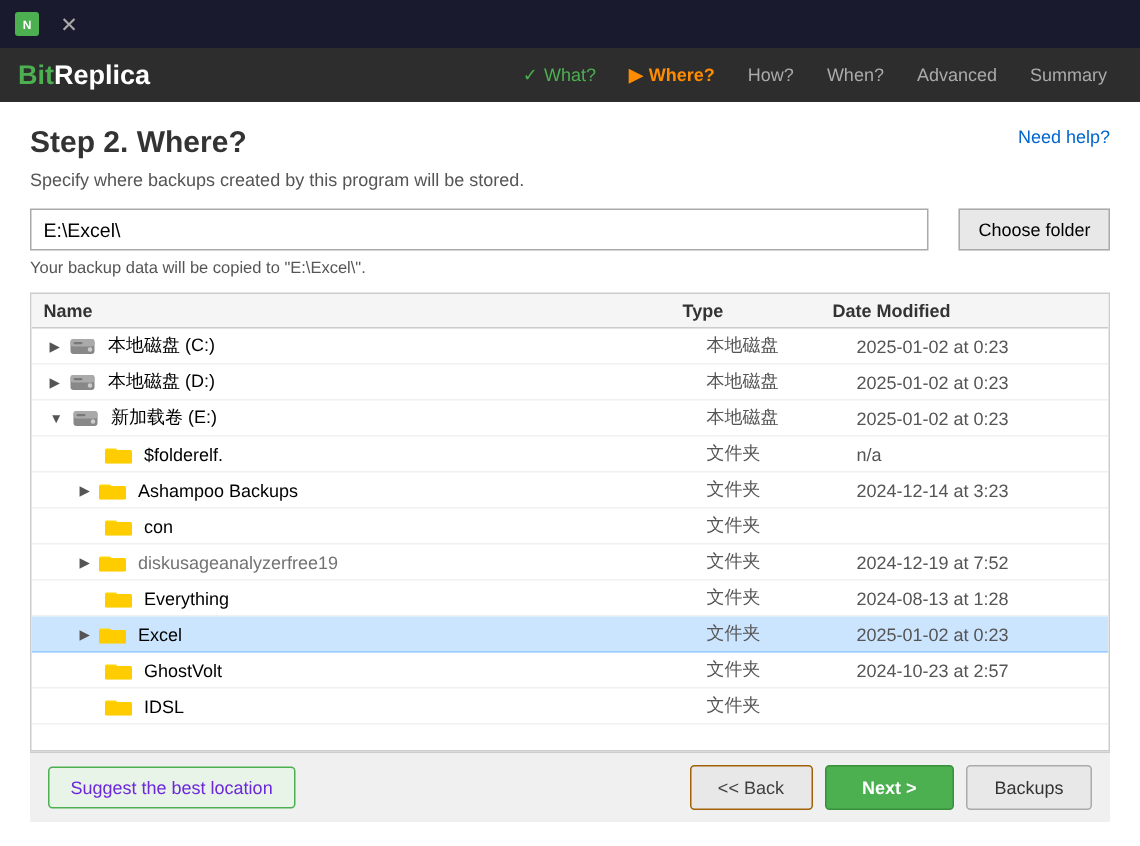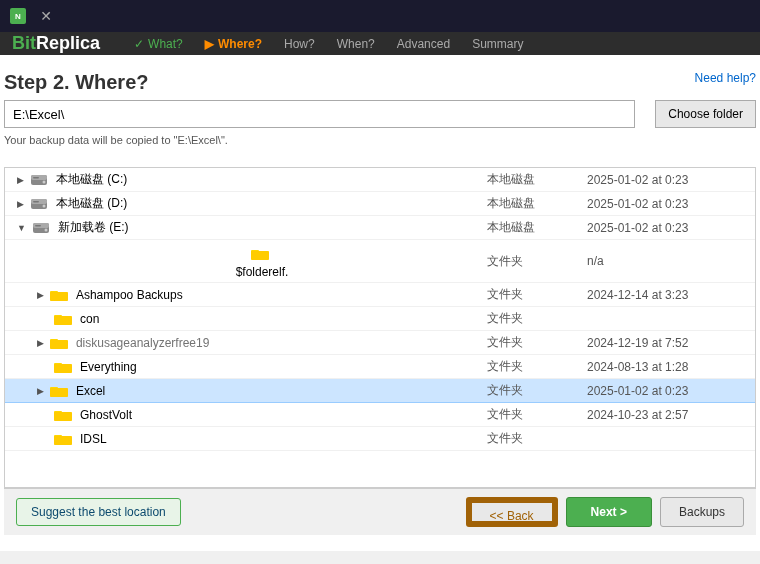--- a/index.html
+++ b/index.html
@@ -23,25 +23,26 @@
     }
     .title-bar-title { flex: 1; font-size: 12px; }
     .title-bar-close {
       width: 24px; height: 24px;
       display: flex; align-items: center; justify-content: center;
       cursor: pointer; font-size: 14px; color: #aaa;
     }
 
     .nav-bar {
       background: #2d2d2d;
-      height: 23px;
+      height: 36px;
       display: flex;
       align-items: center;
       padding: 0 12px;
       gap: 0;
+      justify-content: space-between;
     }
     .nav-logo {
       font-size: 18px;
       font-weight: bold;
       color: #4CAF50;
       margin-right: 24px;
     }
     .nav-logo span { color: white; }
     .nav-steps { display: flex; gap: 2px; align-items: center; }
     .nav-step {
@@ -51,21 +52,21 @@
       cursor: pointer;
       display: flex; align-items: center; gap: 4px;
       border-radius: 3px;
     }
     .nav-step.current { color: #ff8c00; font-weight: bold; }
     .nav-step.done { color: #4CAF50; }
 
     .content {
       background: white;
       margin: 0;
-      padding: 16px 4px;
+      padding: 16px 20px;
       height: calc(564px - 32px - 36px);
       display: flex;
       flex-direction: column;
     }
 
     .step-header { display: flex; justify-content: space-between; align-items: flex-start; margin-bottom: 6px; }
     .step-title { font-size: 20px; font-weight: bold; color: #333; }
     .need-help { color: #0066cc; font-size: 12px; text-decoration: none; cursor: pointer; }
     .step-desc { font-size: 12px; color: #555; margin-bottom: 12px; }
 
@@ -81,21 +82,21 @@
     .choose-btn {
       padding: 4px 12px;
       background: #e8e8e8;
       border: 1px solid #aaa;
       font-size: 12px;
       cursor: pointer;
       height: 28px;
       white-space: nowrap;
     }
 
-    .backup-info { font-size: 11px; color: #555; margin-bottom: 21px; }
+    .backup-info { font-size: 11px; color: #555; margin-bottom: 10px; }
 
     .file-table { flex: 1; border: 1px solid #ccc; overflow: hidden; display: flex; flex-direction: column; }
     .file-table-header {
       display: grid;
       grid-template-columns: 1fr 100px 160px 16px;
       background: #f5f5f5;
       border-bottom: 1px solid #ccc;
       padding: 4px 8px;
       font-size: 12px;
       font-weight: bold;
@@ -121,37 +122,37 @@
       padding: 8px 12px;
       display: flex;
       align-items: center;
       border-top: 1px solid #ccc;
       gap: 8px;
     }
     .suggest-btn {
       padding: 6px 14px;
       background: #e8f4e8;
       border: 1px solid #4CAF50;
-      color: #0c4a6e;
+      color: #6d28d9;
       font-size: 12px;
       cursor: pointer;
       border-radius: 3px;
     }
     .spacer { flex: 1; }
     .back-btn, .next-btn, .cancel-btn {
       padding: 6px 18px;
       font-size: 12px;
       cursor: pointer;
       border-radius: 3px;
       height: 30px;
     }
     .back-btn {
       background: #e8e8e8;
-      border: 6px solid #a16207;
-      color: #a16207;
+      border: 1px solid #a16207;
+      color: #404040;
     }
     .next-btn {
       background: #4CAF50;
       border: 1px solid #3a8f3a;
       color: white;
       font-weight: bold;
       padding: 6px 24px;
     }
     .cancel-btn {
       background: #e8e8e8;
@@ -198,29 +199,36 @@
       <span>Summary</span>
     </div>
   </div>
 </div>
 
 <div class="content">
   <div class="step-header">
     <div class="step-title">Step 2. Where?</div>
     <a class="need-help">Need help?</a>
   </div>
+  <div class="step-desc">Specify where backups created by this program will be stored.</div>
 
   <div class="path-row">
     <input class="path-input" type="text" value="E:\Excel\" style="">
     <button class="choose-btn">Choose folder</button>
   </div>
 
   <div class="backup-info">Your backup data will be copied to "E:\Excel\".</div>
 
   <div class="file-table">
+    <div class="file-table-header">
+      <div>Name</div>
+      <div>Type</div>
+      <div>Date Modified</div>
+      <div></div>
+    </div>
     <div class="file-table-body" id="file-list">
     <div class="file-row">
     <div class="file-name" style="padding-left:4px;">
       <span style="font-size:9px;color:#555;margin-right:2px;cursor:pointer;">▶</span>
       <span style="display:inline-block;width:18px;height:14px;position:relative;margin-right:4px;vertical-align:middle;">
       <svg width="18" height="14" viewBox="0 0 18 14">
         <rect x="1" y="2" width="16" height="10" rx="2" fill="#888"></rect>
         <rect x="1" y="2" width="16" height="5" rx="2" fill="#aaa"></rect>
         <circle cx="14" cy="9" r="1.5" fill="#ccc"></circle>
         <rect x="3" y="4" width="6" height="1.5" rx="1" fill="#777"></rect>
@@ -257,21 +265,21 @@
         <circle cx="14" cy="9" r="1.5" fill="#ccc"></circle>
         <rect x="3" y="4" width="6" height="1.5" rx="1" fill="#777"></rect>
       </svg>
     </span>
       <span style="color:inherit">新加载卷 (E:)</span>
     </div>
     <div class="type-cell">本地磁盘</div>
     <div class="date-cell">2025-01-02 at 0:23</div>
   </div>
         <div class="file-row">
-    <div class="file-name" style="padding-left:24px;flex-direction:column;">
+    <div class="file-name" style="padding-left:24px;">
       <span style="display:inline-block;width:13px;"></span>
       <span style="display:inline-block;width:18px;height:14px;position:relative;margin-right:4px;vertical-align:middle;">
       <svg width="18" height="14" viewBox="0 0 18 14">
         <rect x="0" y="4" width="18" height="9" rx="1" fill="#FFD700"></rect>
         <rect x="0" y="3" width="8" height="3" rx="1" fill="#FFD700"></rect>
         <rect x="0" y="4" width="18" height="9" rx="1" fill="#FFB300" opacity="0.3"></rect>
       </svg>
     </span>
       <span style="color:inherit">$folderelf.</span>
     </div>

